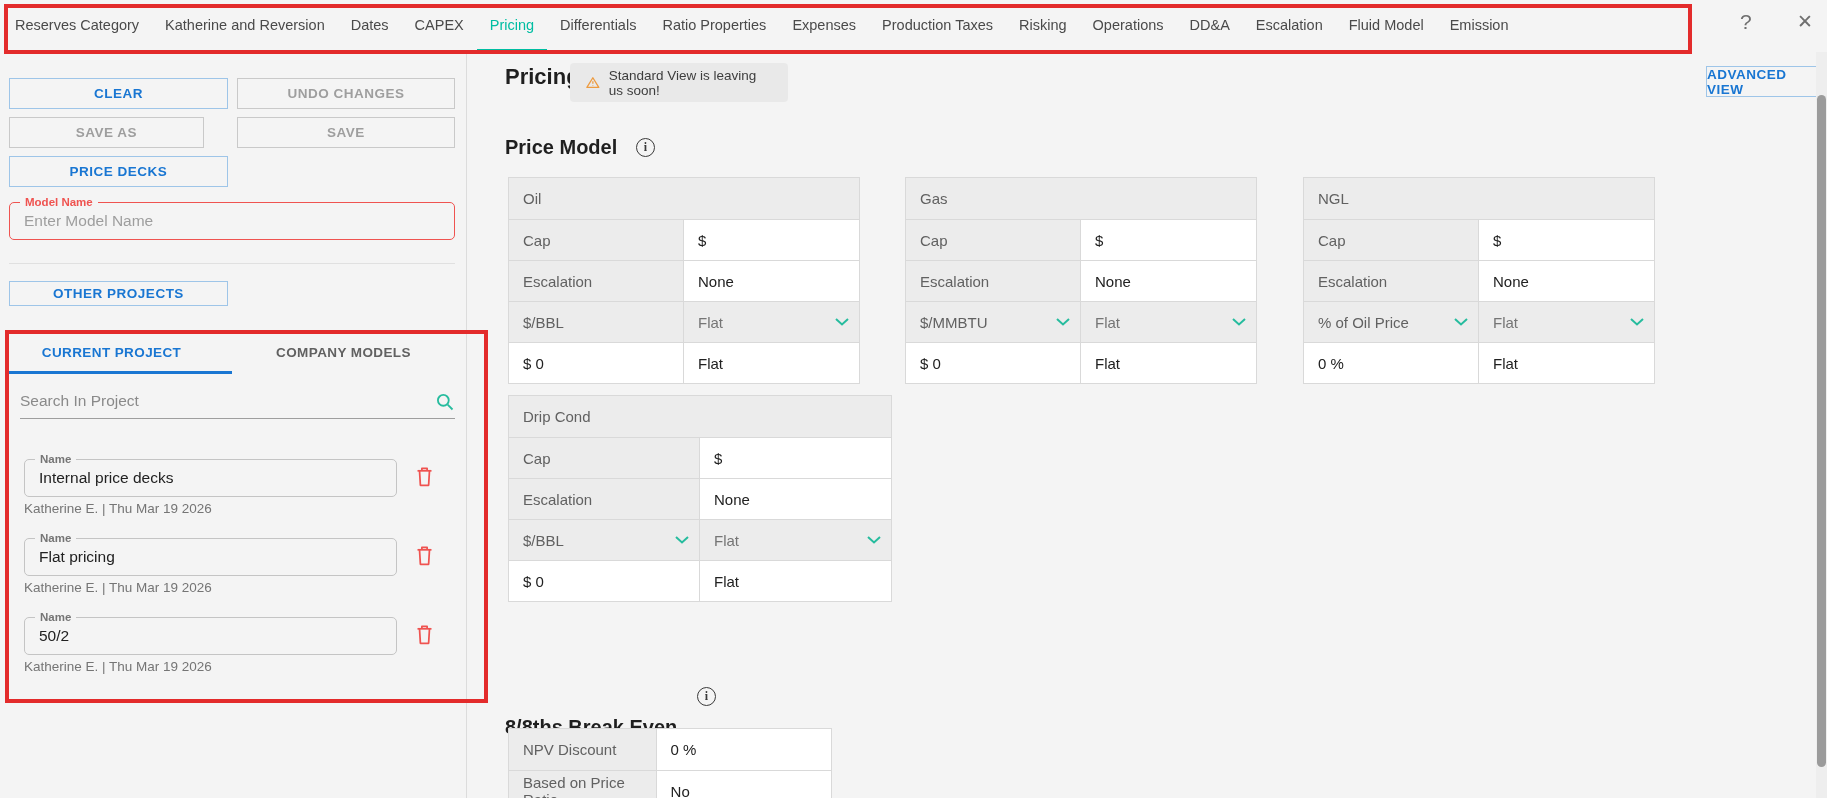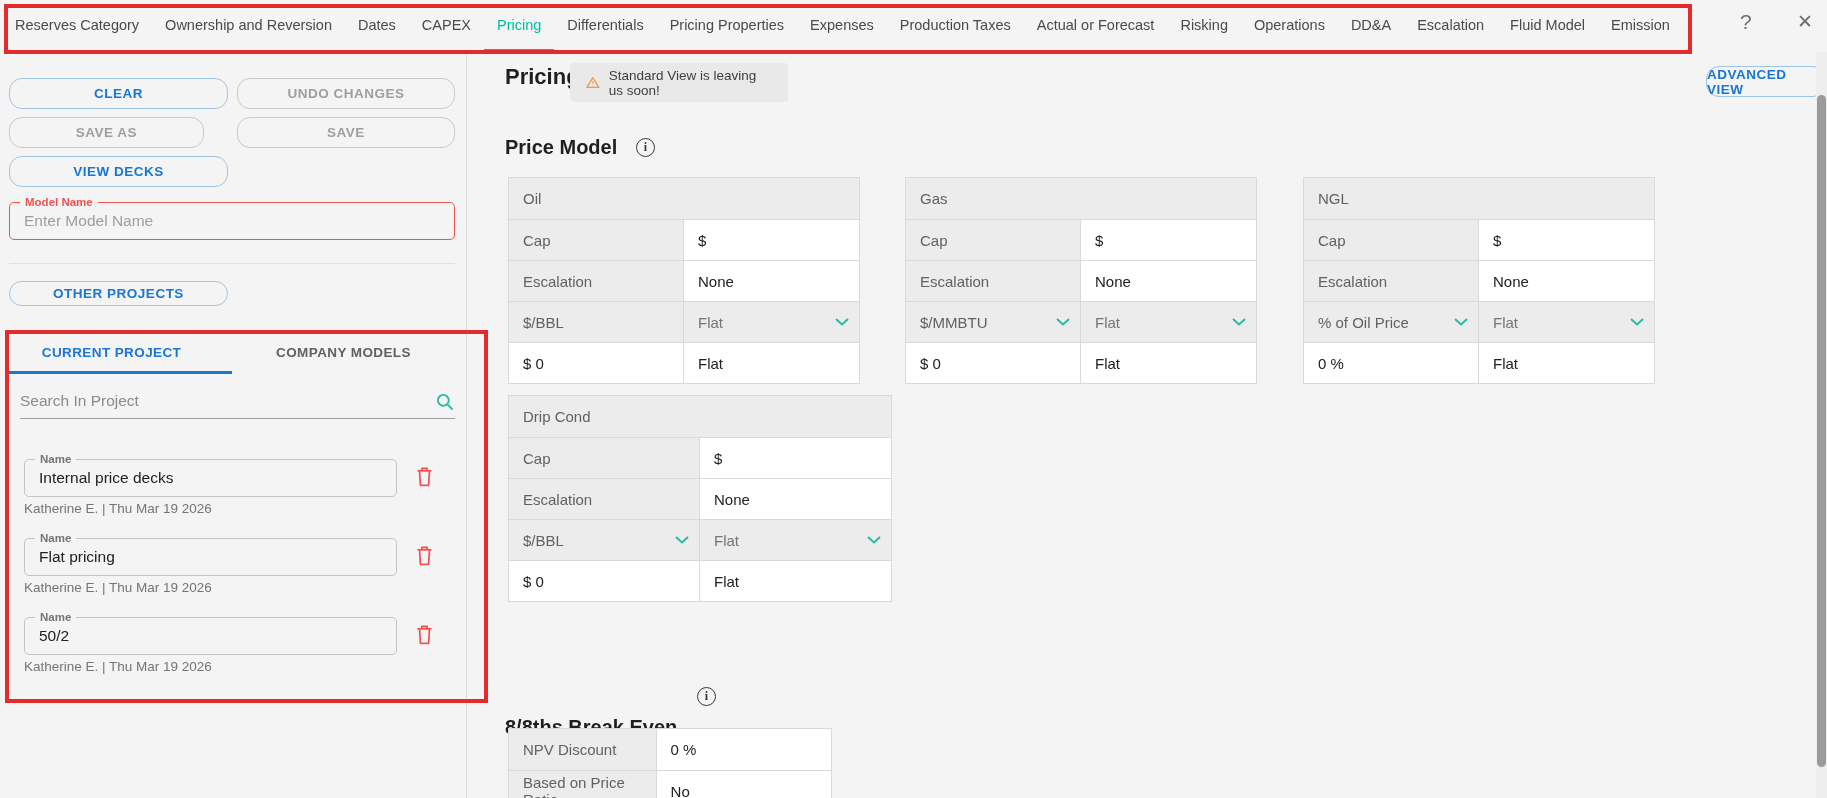--- a/index.html
+++ b/index.html
@@ -11,21 +11,21 @@
   #nav { position:absolute; left:2px; top:0; height:52px; display:flex; align-items:stretch; z-index:2; }
   .nav-tab { display:flex; align-items:center; padding:0 13px; font-size:14.5px; color:#4a4a4a;
              border-bottom:3px solid transparent; cursor:pointer; white-space:nowrap; }
   .nav-tab.active { color:#00bda2; border-bottom-color:#00bda2; }
   .nav-util { position:absolute; top:10px; font-size:21px; color:#6f6f6f; cursor:pointer; z-index:2; }
 
   
   .annotation { position:absolute; border:4px solid #e32b2b; z-index:30; pointer-events:none; }
 
   
-  .btn { position:absolute; display:flex; align-items:center; justify-content:center; border-radius:13px;
+  .btn { position:absolute; display:flex; align-items:center; justify-content:center; border-radius:0;
          font-size:13.5px; font-weight:bold; letter-spacing:.5px; background:transparent; cursor:pointer; z-index:3; }
   .btn.blue { border:1px solid #9ec5e8; color:#1976d2; }
   .btn.gray { border:1px solid #c9c9c9; color:#9e9e9e; }
 
   .field { position:absolute; border:1px solid #c4c4c4; border-radius:5px; background:transparent; z-index:3; }
   .field .legend { position:absolute; top:-8px; left:10px; background:#f4f4f4; padding:0 5px;
                    font-size:11.5px; color:#757575; line-height:14px;font-weight:bold; }
   .field input { width:100%; height:100%; border:none; background:transparent; padding:0 14px;
                  font-size:15.5px; color:#212121; font-family:inherit; outline:none; }
   .field input::placeholder { color:#9e9e9e; opacity:1; }
@@ -82,48 +82,47 @@
   .sb-thumb { position:absolute; right:1px; top:95px; width:9px; height:672px; background:#9b9b9b;
               border-radius:5px; z-index:26; cursor:pointer; }
 </style>
 </head>
 <body>
 
 <div id="screen">
 
   <div id="nav">
     <div class="nav-tab">Reserves Category</div>
-    <div class="nav-tab">Ownership and Reversion</div>
+    <div class="nav-tab">Katherine and Reversion</div>
     <div class="nav-tab">Dates</div>
     <div class="nav-tab">CAPEX</div>
     <div class="nav-tab active">Pricing</div>
     <div class="nav-tab">Differentials</div>
-    <div class="nav-tab">Pricing Properties</div>
+    <div class="nav-tab">Ratio Properties</div>
     <div class="nav-tab">Expenses</div>
     <div class="nav-tab">Production Taxes</div>
-    <div class="nav-tab">Actual or Forecast</div>
     <div class="nav-tab">Risking</div>
     <div class="nav-tab">Operations</div>
     <div class="nav-tab">DD&amp;A</div>
     <div class="nav-tab">Escalation</div>
     <div class="nav-tab">Fluid Model</div>
     <div class="nav-tab">Emission</div>
   </div>
   <div class="nav-util" style="left:1740px;">?</div>
   <div class="nav-util" style="left:1797px; font-size:19px;">✕</div>
 
   <div class="annotation" style="left:4px; top:4px; width:1688px; height:50px;"></div>
 
   <div class="vdivider" style="left:466px; top:52px; height:746px;"></div>
 
   <div class="btn blue" style="left:9px;  top:78px;  width:219px; height:31px;">CLEAR</div>
   <div class="btn gray" style="left:237px; top:78px;  width:218px; height:31px;">UNDO CHANGES</div>
   <div class="btn gray" style="left:9px;  top:117px; width:195px; height:31px;">SAVE AS</div>
   <div class="btn gray" style="left:237px; top:117px; width:218px; height:31px;">SAVE</div>
-  <div class="btn blue" style="left:9px;  top:156px; width:219px; height:31px;">VIEW DECKS</div>
+  <div class="btn blue" style="left:9px;  top:156px; width:219px; height:31px;">PRICE DECKS</div>
 
   <div class="field red" style="left:9px; top:202px; width:446px; height:38px;">
     <span class="legend">Model Name</span>
     <input type="text" placeholder="Enter Model Name" style="">
   </div>
 
   <div class="hr" style="left:9px; top:263px; width:446px;"></div>
 
   <div class="btn blue" style="left:9px; top:281px; width:219px; height:25px;">OTHER PROJECTS</div>
 

